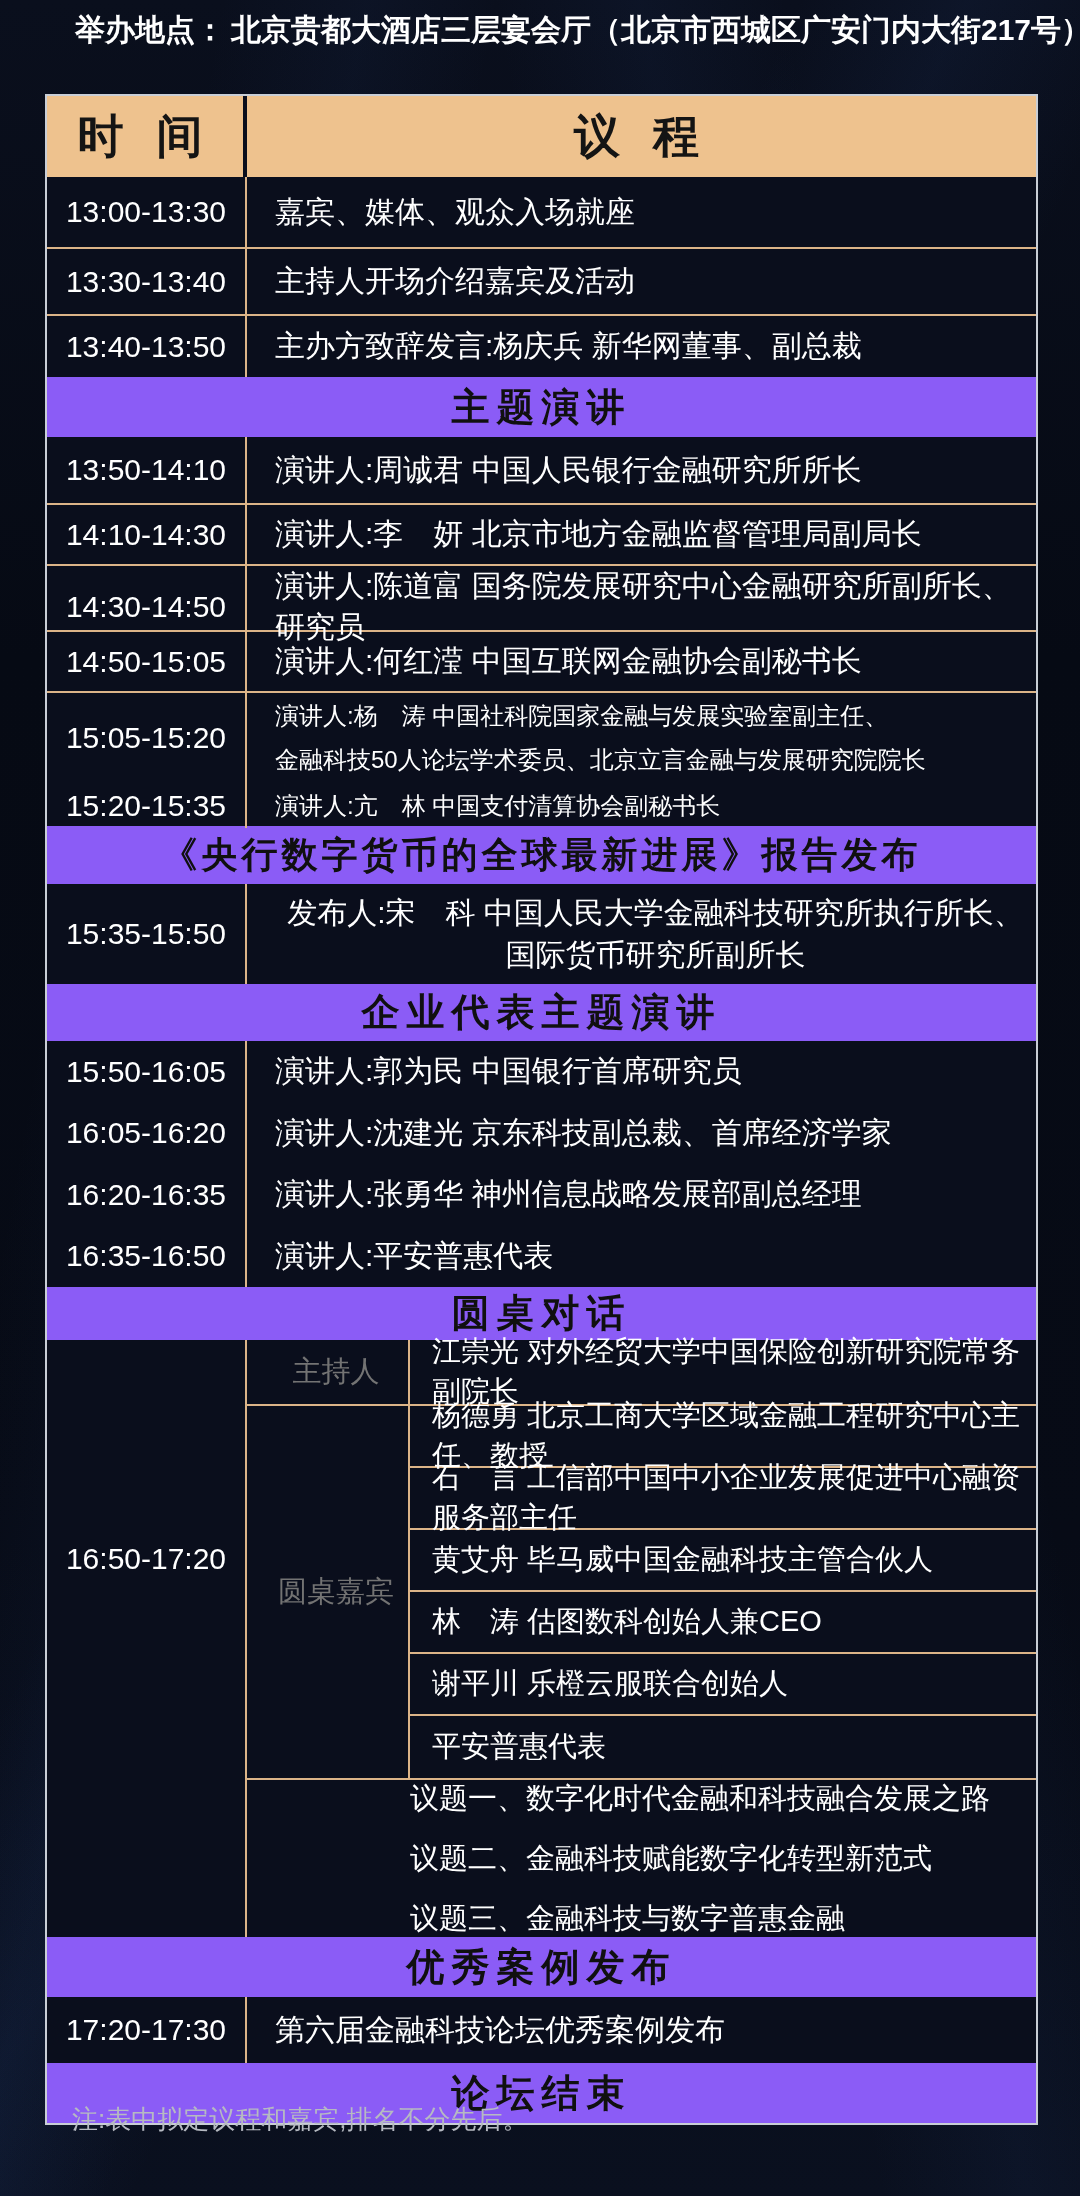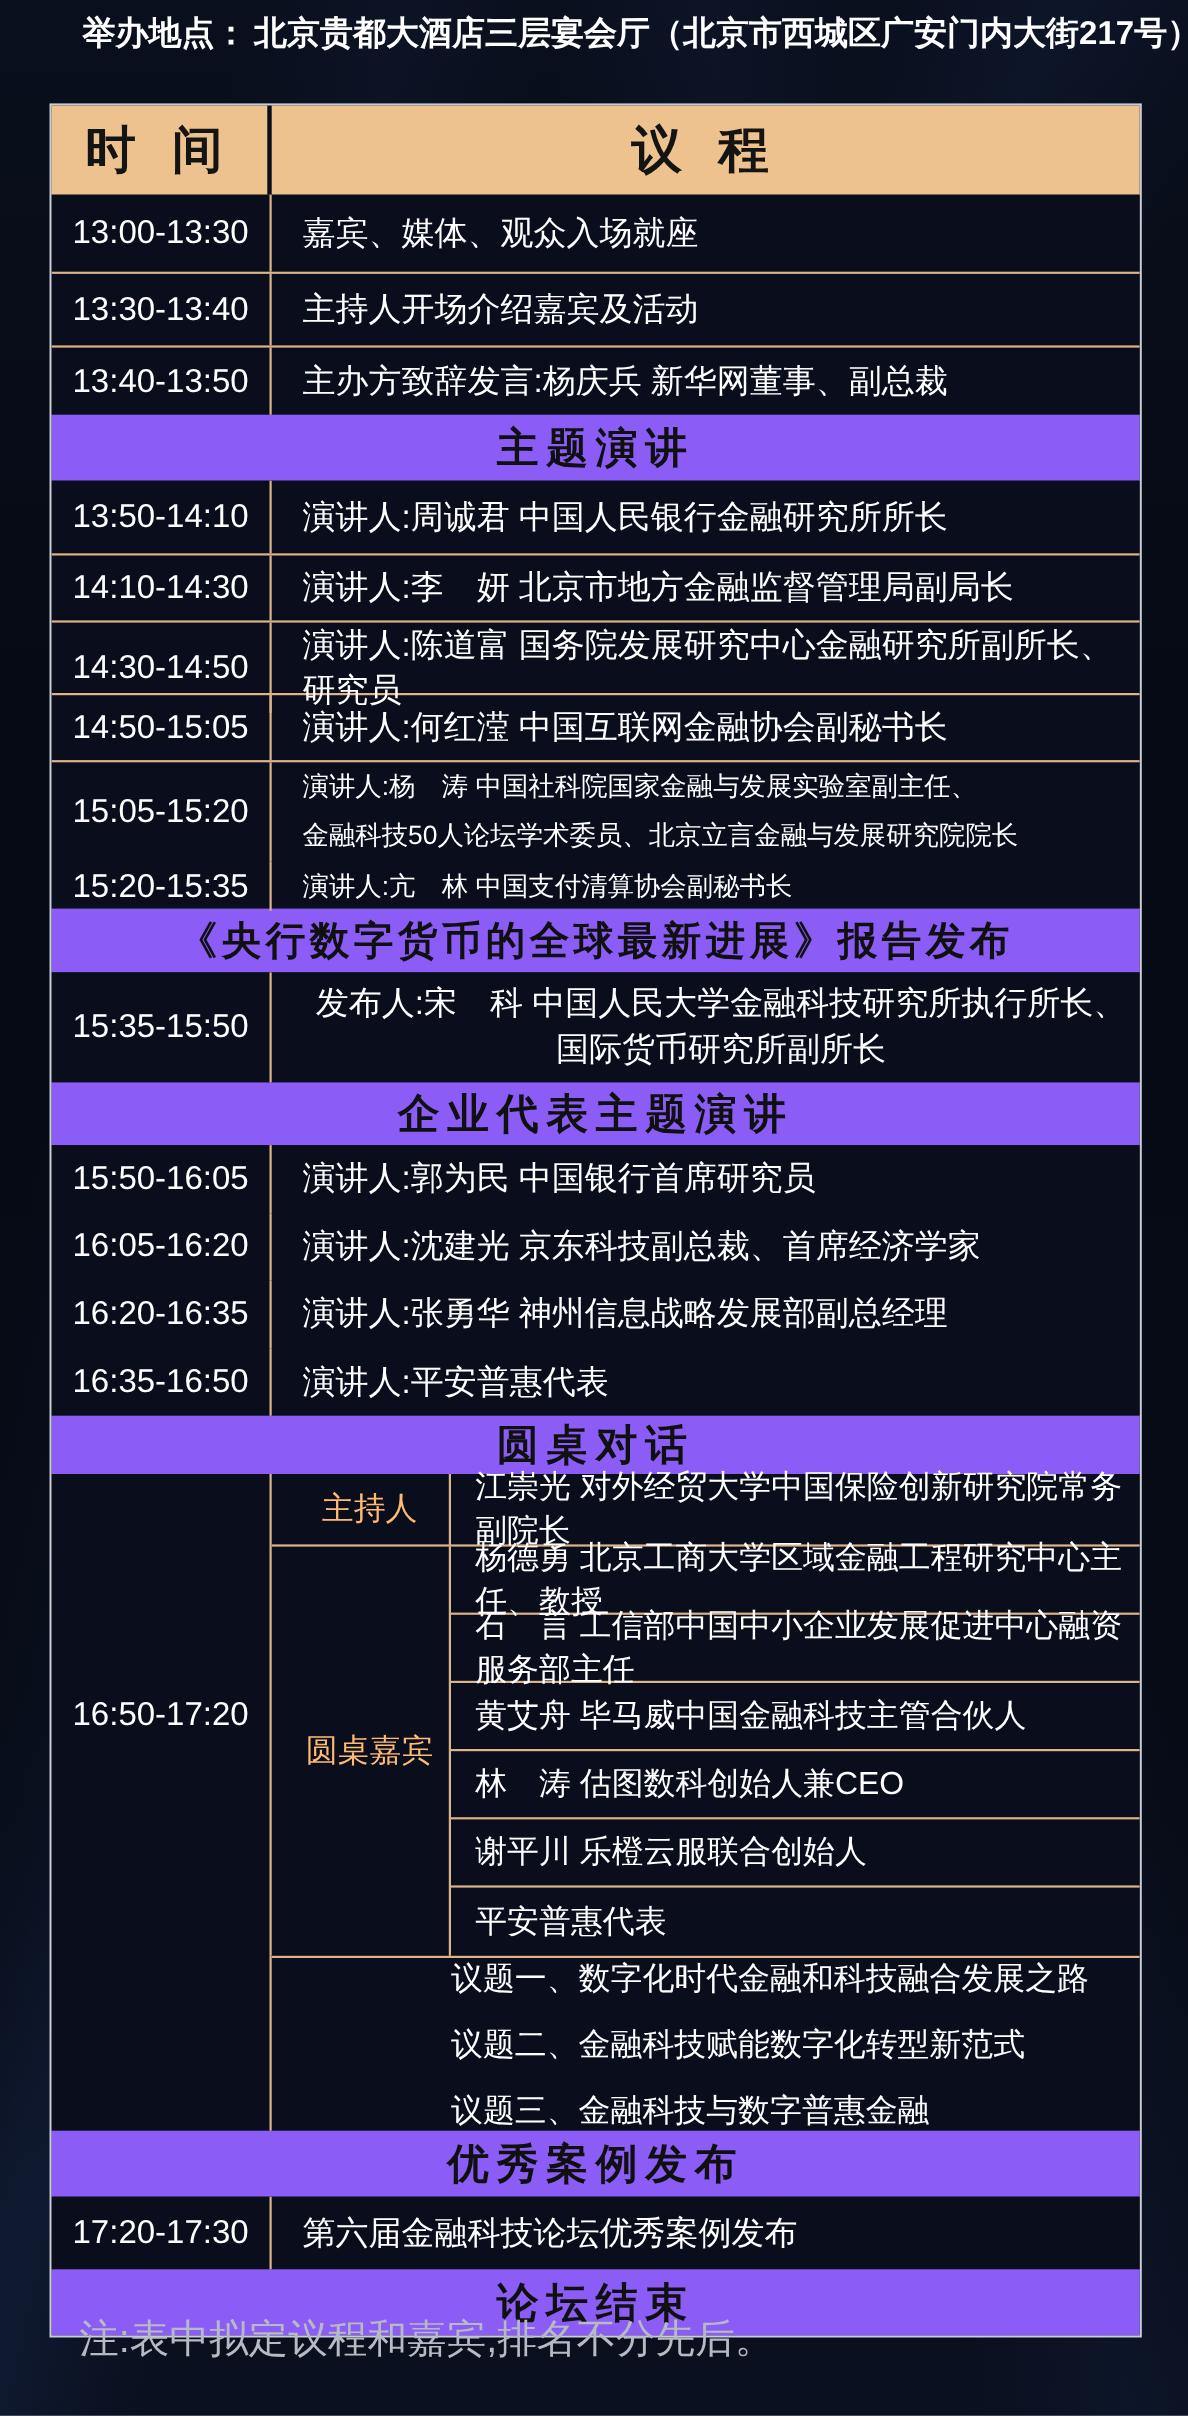--- a/index.html
+++ b/index.html
@@ -50,29 +50,29 @@
 
   
   .block-enterprise{ display:grid; grid-template-columns:200px 1fr; grid-auto-rows:61.5px; height:246px; }
   .block-enterprise .be-time{ display:flex; align-items:center; justify-content:center; color:#fff; font-size:30px; border-right:2px solid #dcb488; }
   .block-enterprise .be-text{ display:flex; align-items:center; padding-left:28px; color:#fff; font-size:30px; }
 
   
   .block-round{ display:grid; grid-template-columns:200px 163px 1fr; grid-template-rows:66px repeat(6,62px) 159px; height:597px; }
   .rt-time{ grid-column:1; grid-row:1/8; display:flex; align-items:center; justify-content:center; color:#fff; font-size:30px; border-right:2px solid #dcb488; }
   .rt-empty{ grid-column:1; grid-row:8; border-right:2px solid #dcb488; }
-  .rt-label{ display:flex; align-items:center; justify-content:center; color:#fdba74; font-size:29px; border-right:2px solid #dcb488;padding-left:17px; }
+  .rt-label{ display:flex; align-items:center; justify-content:center; color:#737373; font-size:29px; border-right:2px solid #dcb488;padding-left:17px; }
   .rt-mod-label{ grid-column:2; grid-row:1; border-bottom:2px solid #dcb488; }
   .rt-guests-label{ grid-column:2; grid-row:2/8; }
   .rt-mod{ grid-column:3; grid-row:1; display:flex; align-items:center; padding-left:22px; color:#fff; font-size:29px; border-bottom:2px solid #dcb488; }
   .rt-guest{ grid-column:3; display:flex; align-items:center; padding-left:22px; color:#fff; font-size:29px; }
   .rt-guest.bb{ border-bottom:2px solid #dcb488; }
   .rt-topics{ grid-column:2/4; grid-row:8; border-top:2px solid #dcb488; display:flex; flex-direction:column; justify-content:center; gap:20px; padding-left:163px; color:#fff; font-size:29px; }
 
-  .footnote{ position:absolute; left:72px; top:2102px; font-size:36px; color:#b6bac2; }
+  .footnote{ position:absolute; left:72px; top:2102px; font-size:26px; color:#b6bac2; }
 </style>
 </head>
 <body>
 
 <div class="address">
   <span class="label">举办地点：</span><span class="value">北京贵都大酒店三层宴会厅（北京市西城区广安门内大街217号）</span>
 </div>
 
 <div class="agenda-table">
 

